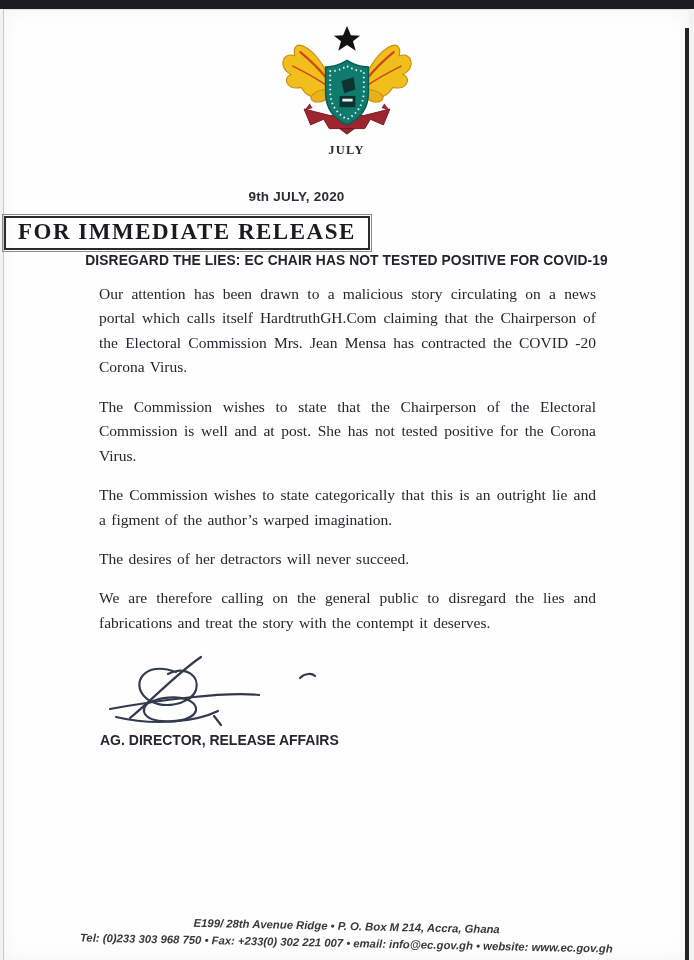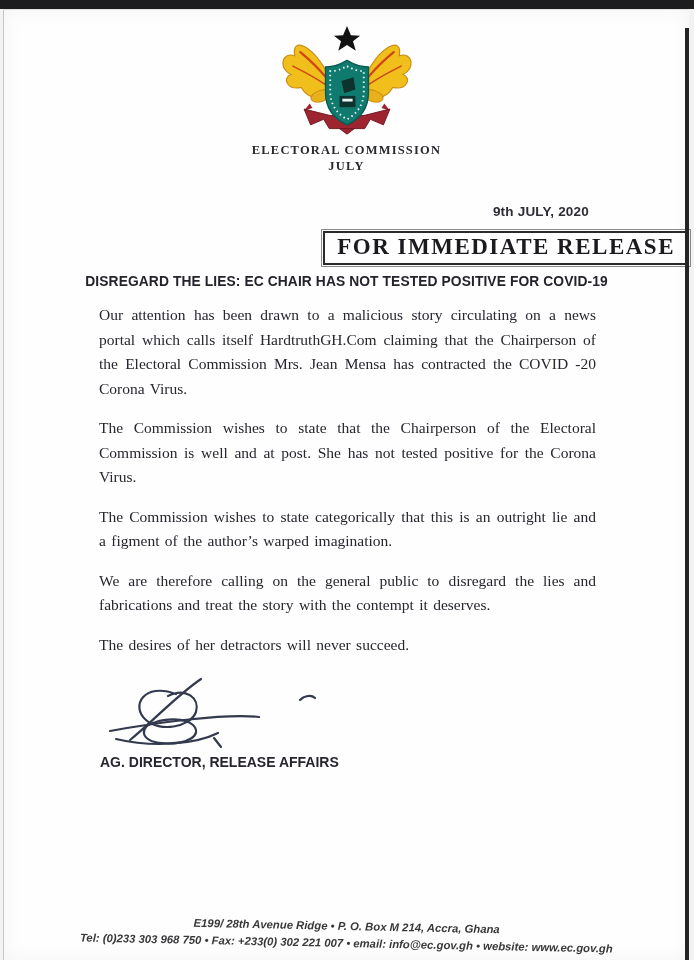--- a/index.html
+++ b/index.html
@@ -17,33 +17,33 @@
   .right-edge{position:absolute;top:28px;right:5px;bottom:0;width:4px;background:#242426;}
   .content{position:relative;width:100%;height:100%;}
 
   .logo-wrap{text-align:center;padding-top:15px;}
   .org-name{
     text-align:center;margin-top:2px;
     font-family:"Liberation Serif", serif;font-weight:bold;
     font-size:12.5px;letter-spacing:1.2px;color:#2a2a30;line-height:1.25;
   }
   .date-row{
-    text-align:right;padding-right:100px;margin-top:30px;
+    text-align:center;padding-right:100px;margin-top:30px;
     font-family:"Liberation Sans", sans-serif;font-weight:600;
     font-size:13.5px;color:#2c2c34;letter-spacing:.2px;
   }
-  .release-row{text-align:right;margin-top:12px;}
+  .release-row{text-align:left;margin-top:12px;}
   .release-box{
     display:inline-block;border:2px solid #2a2a2c;outline:1px solid #8a8a8c;outline-offset:1px;
     padding:1px 12px 3px 12px;
     font-family:"Liberation Serif", serif;font-weight:bold;
     font-size:23px;letter-spacing:1.5px;color:#1b1b1f;
   }
   .subject{
-    text-align:center;margin-top:9px;
+    text-align:center;margin-top:3px;
     font-family:"Liberation Sans", sans-serif;font-weight:bold;
     font-size:13.8px;color:#23232b;letter-spacing:.1px;
   }
   .bodytext{padding:14px 93px 0 95px;}
   .bodytext p{
     margin:0 0 15px 0;text-align:justify;
     font-size:15.5px;line-height:1.58;color:#26262e;word-spacing:1.5px;
   }
   .sig-area{padding:2px 0 0 100px;position:relative;}
   .sig-name-block{
@@ -91,39 +91,38 @@
           <path d="M34 90 L 62 97 L 98 97 L 126 90 L 119 107 L 105 101 L 99 111 L 61 111 L 55 101 L 41 107 Z" fill="#9e2430" stroke="#6e1620" stroke-width="1"></path>
           <path d="M72 111 L 80 117 L 88 111 Z" fill="#9e2430" stroke="#6e1620" stroke-width="1"></path>
 
           <path d="M80 38 C 88 43, 96 45, 103 45 L 103 72 C 103 90, 93 101, 80 107 C 67 101, 57 90, 57 72 L 57 45 C 64 45, 72 43, 80 38 Z" fill="#0f7a6e" stroke="#0a5a52" stroke-width="1.5"></path>
           <path d="M80 44 C 87 48, 93 49.5, 98 49.5 L 98 71 C 98 86, 90 95.5, 80 101 C 70 95.5, 62 86, 62 71 L 62 49.5 C 67 49.5, 73 48, 80 44 Z" fill="none" stroke="#f2f2f2" stroke-width="2" stroke-dasharray="1.6 3.4"></path>
           <polygon points="74,60 87,56 89,69 77,73" fill="#0d332e"></polygon>
           <rect x="72" y="76" width="17" height="12" fill="#0d332e"></rect>
           <rect x="75" y="79" width="11" height="3" fill="#eaf2ef"></rect>
         </svg>
         <div class="org-name">
-          <div>ELECTORAL COMMISSION</div>
           <div>JULY</div>
         </div>
       </div>
 
       <div class="date-row">9th JULY, 2020</div>
 
       <div class="release-row">
         <span class="release-box">FOR IMMEDIATE RELEASE</span>
       </div>
 
       <div class="subject">DISREGARD THE LIES: EC CHAIR HAS NOT TESTED POSITIVE FOR COVID-19</div>
 
       <div class="bodytext">
         <p>Our attention has been drawn to a malicious story circulating on a news portal which calls itself HardtruthGH.Com claiming that the Chairperson of the Electoral Commission Mrs. Jean Mensa has contracted the COVID -20 Corona Virus.</p>
         <p>The Commission wishes to state that the Chairperson of the Electoral Commission is well and at post. She has not tested positive for the Corona Virus.</p>
         <p>The Commission wishes to state categorically that this is an outright lie and a figment of the author’s warped imagination.</p>
+        <p>The desires of her detractors will never succeed.</p>
         <p>We are therefore calling on the general public to disregard the lies and fabrications and treat the story with the contempt it deserves.</p>
-        <p>The desires of her detractors will never succeed.</p>
       </div>
 
       <div class="sig-area">
         <svg width="270" height="80" viewBox="0 0 270 80" aria-hidden="true">
           <g fill="none" stroke="#333a4d" stroke-width="2.2" stroke-linecap="round">
             <path d="M72 20 C 40 8, 26 32, 42 46 C 55 58, 86 54, 92 38 C 96 24, 82 13, 64 22"></path>
             <path d="M97 5 C 72 22, 46 50, 26 66"></path>
             <path d="M52 48 C 34 52, 36 68, 58 69 C 84 71, 99 61, 89 51 C 80 43, 60 45, 52 48"></path>
             <path d="M6 57 C 50 49, 122 39, 155 43"></path>
             <path d="M12 65 C 50 74, 92 70, 114 59"></path>

